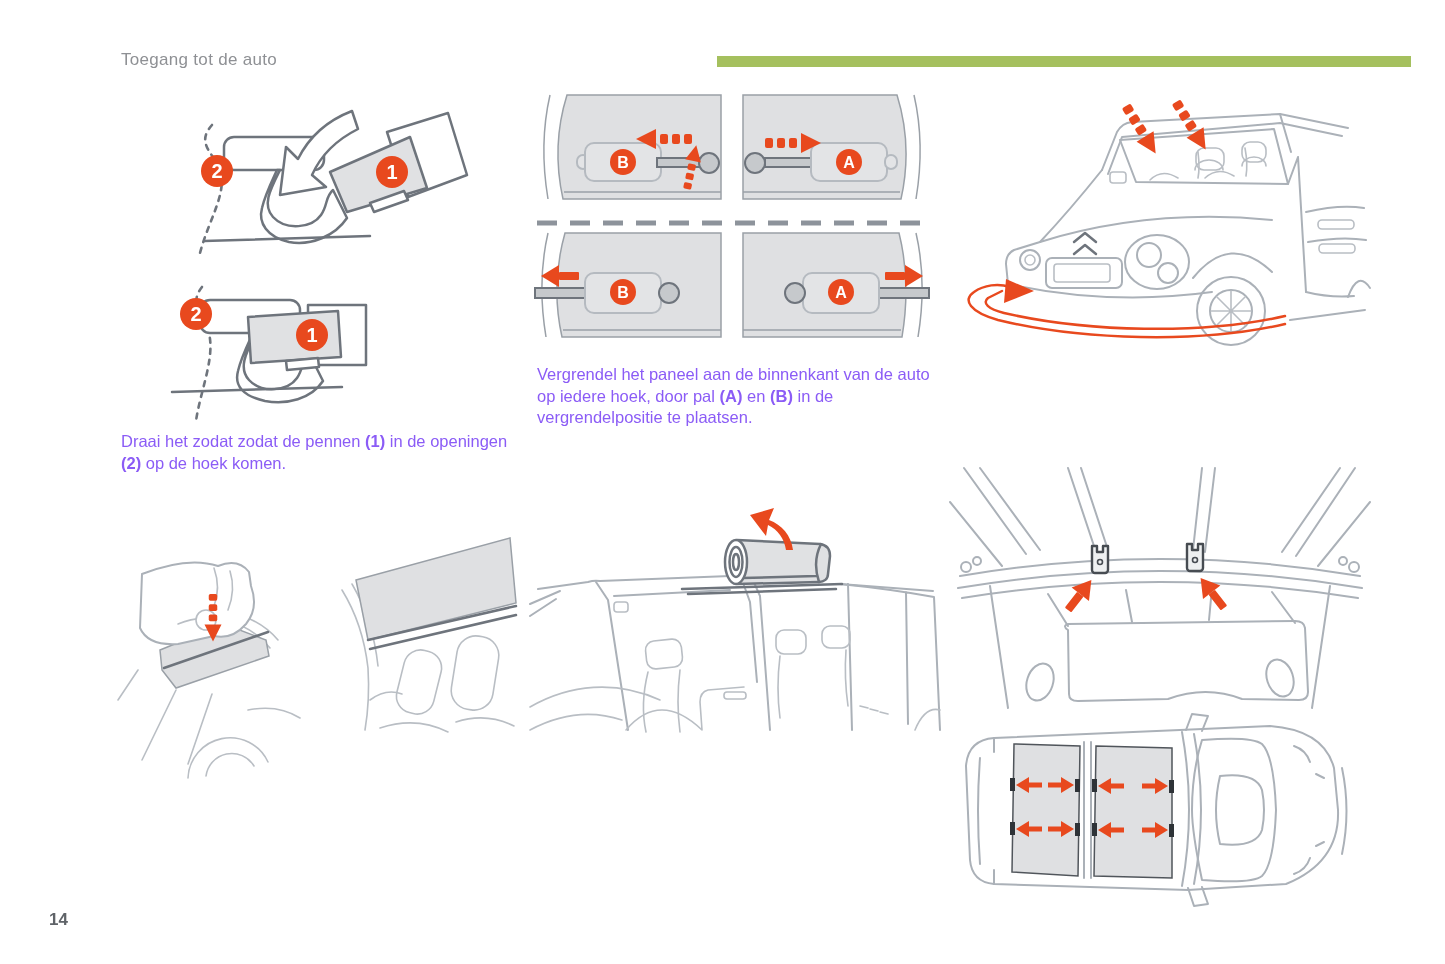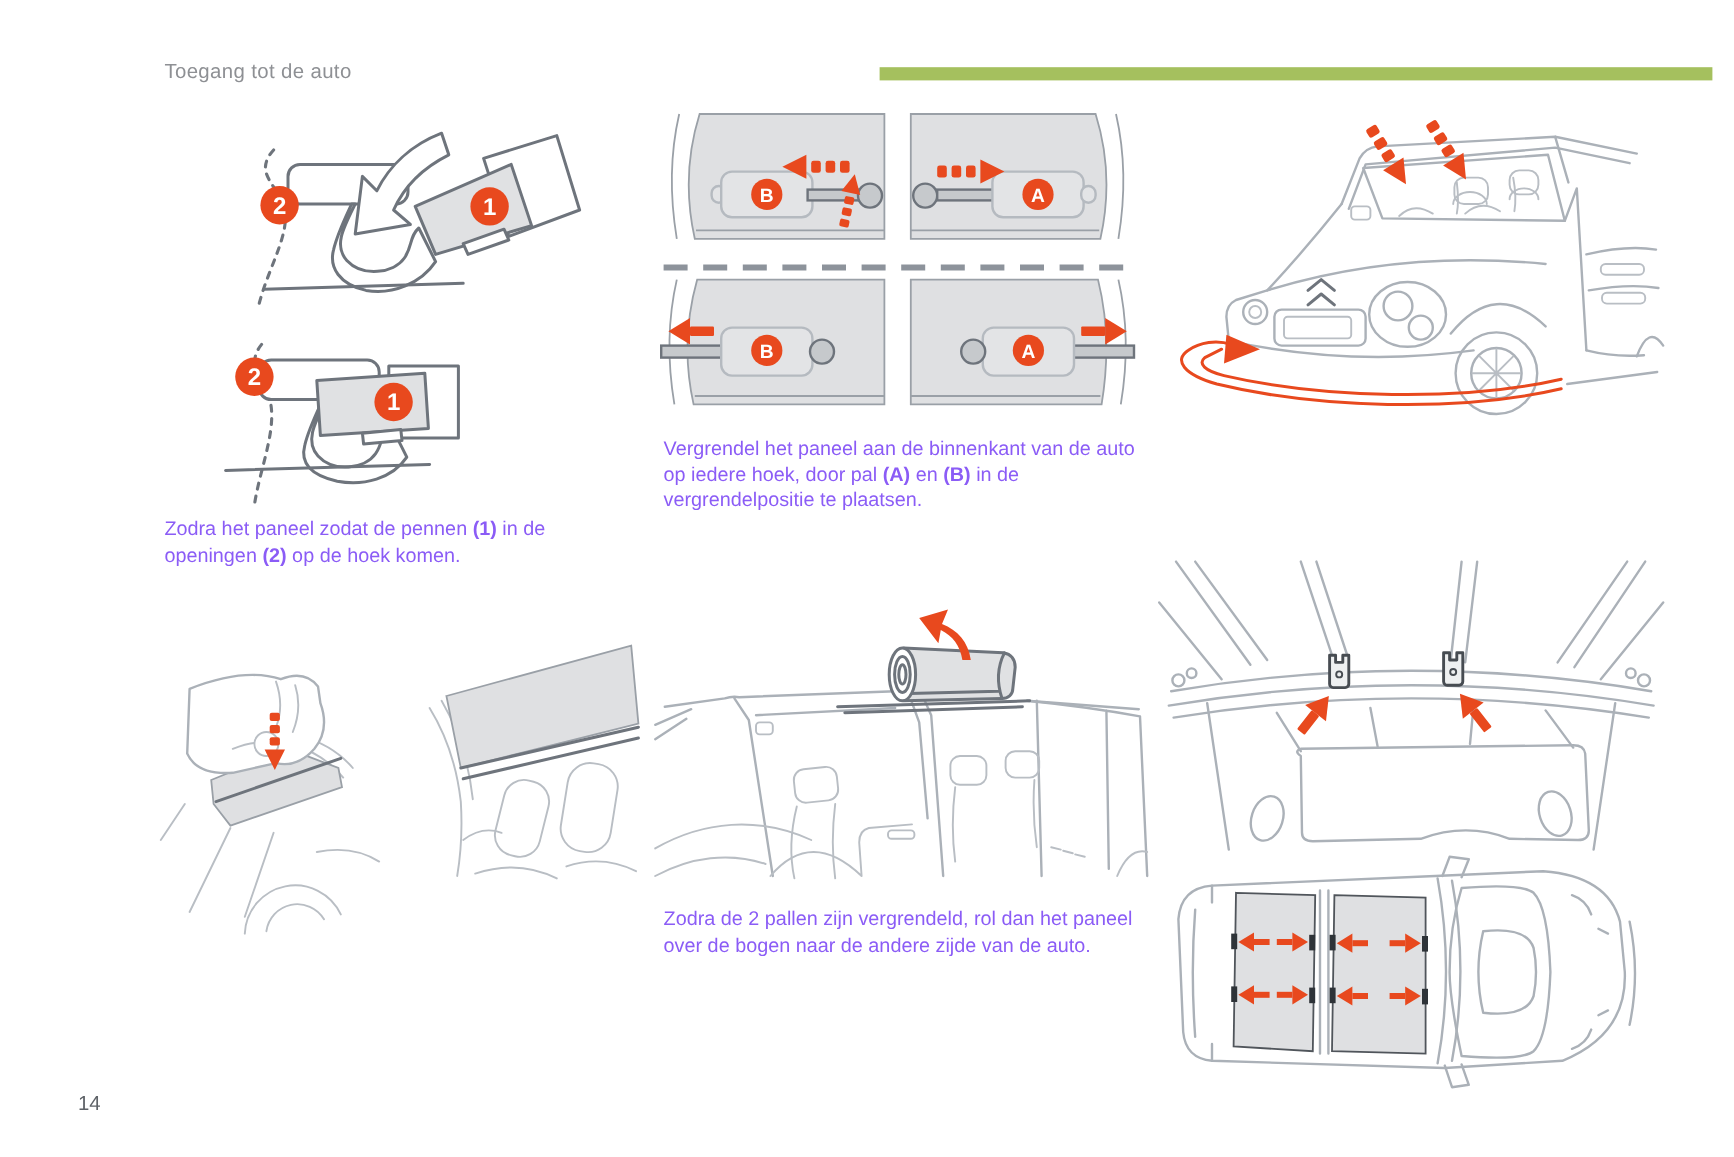--- a/index.html
+++ b/index.html
@@ -1,20 +1,20 @@
 <!DOCTYPE html>
 <html><head>
 <meta charset="utf-8">
 <style>
   html,body{margin:0;padding:0;background:#fff;}
   .page{position:relative;width:1411px;height:964px;background:#ffffff;overflow:hidden;
-        font-family:"Liberation Sans",sans-serif;margin-left:16px;}
+        font-family:"Liberation Sans",sans-serif;}
   .page-title{position:absolute;left:121px;top:50px;font-size:17px;color:#8e9094;letter-spacing:.3px;}
   .accent-bar{position:absolute;left:717px;top:56px;width:728px;height:11px;background:#a5c05e;}
-  .page-number{position:absolute;left:49px;top:910px;font-size:17px;font-weight:normal;color:#5f6368;}
+  .page-number{position:absolute;left:49px;top:910px;font-size:17px;font-weight:bold;color:#5f6368;}
   .caption{position:absolute;font-size:16.5px;line-height:21.5px;color:#8b5cf6;}
   .caption b{font-weight:bold;}
   svg{position:absolute;overflow:visible;}
   .ln{fill:none;stroke:#abb1b8;stroke-width:2;stroke-linecap:round;stroke-linejoin:round;}
   .lnt{fill:none;stroke:#b9bec4;stroke-width:1.6;stroke-linecap:round;stroke-linejoin:round;}
   .lnd{fill:none;stroke:#6e747c;stroke-width:2.5;stroke-linecap:round;stroke-linejoin:round;}
   .lnw{fill:#fff;stroke:#6e747c;stroke-width:2.5;stroke-linejoin:round;}
   .gry{fill:#e0e1e3;stroke:#6e747c;stroke-width:2.5;stroke-linejoin:round;}
   .q{fill:#dfe0e2;stroke:#9aa0a7;stroke-width:1.5;}
   .qb{fill:none;stroke:#9aa0a7;stroke-width:1.5;}
@@ -290,18 +290,17 @@
     <use href="#smallarrow" transform="translate(92,73) rotate(180)"></use>
     <use href="#smallarrow" transform="translate(98,73)"></use>
     <use href="#smallarrow" transform="translate(92,117) rotate(180)"></use>
     <use href="#smallarrow" transform="translate(98,117)"></use>
     <use href="#smallarrow" transform="translate(174,74) rotate(180)"></use>
     <use href="#smallarrow" transform="translate(192,74)"></use>
     <use href="#smallarrow" transform="translate(174,118) rotate(180)"></use>
     <use href="#smallarrow" transform="translate(192,118)"></use>
   </svg>
 
-  <div class="caption" style="left:121px;top:431px;width:395px"><span>Zodra het paneel zodat de pennen </span><b>(1)</b><span> in de openingen </span><b>(2)</b><span> op de hoek komen.</span></div>
+  <div class="caption" style="left:121px;top:431px;width:395px"><span>Draai het zodat zodat de pennen </span><b>(1)</b><span> in de openingen </span><b>(2)</b><span> op de hoek komen.</span></div>
   <div class="caption" style="left:537px;top:364px;width:410px"><span>Vergrendel het paneel aan de binnenkant van de auto op iedere hoek, door pal </span><b>(A)</b><span> en </span><b>(B)</b><span> in de vergrendelpositie te plaatsen.</span></div>
-  <div class="caption" style="left:537px;top:756px;width:420px"><span>Zodra de 2 pallen zijn vergrendeld, rol dan het paneel over de bogen naar de andere zijde van de auto.</span></div>
 
   <div class="page-number">14</div>
 </div>
 
 </body></html>

